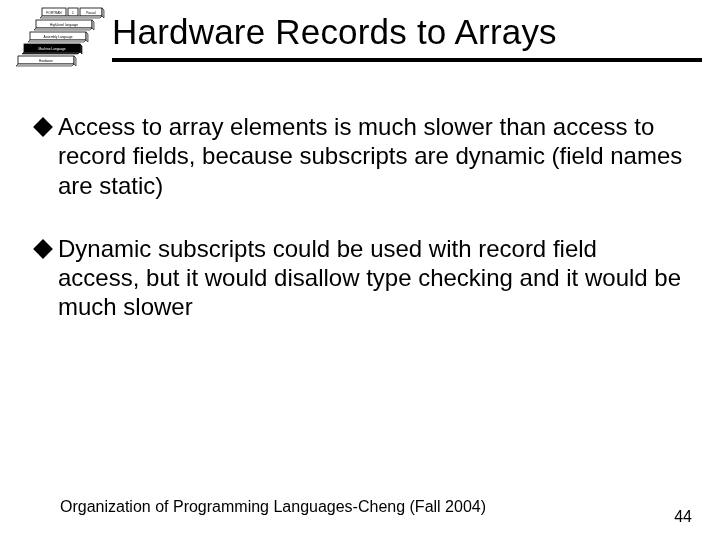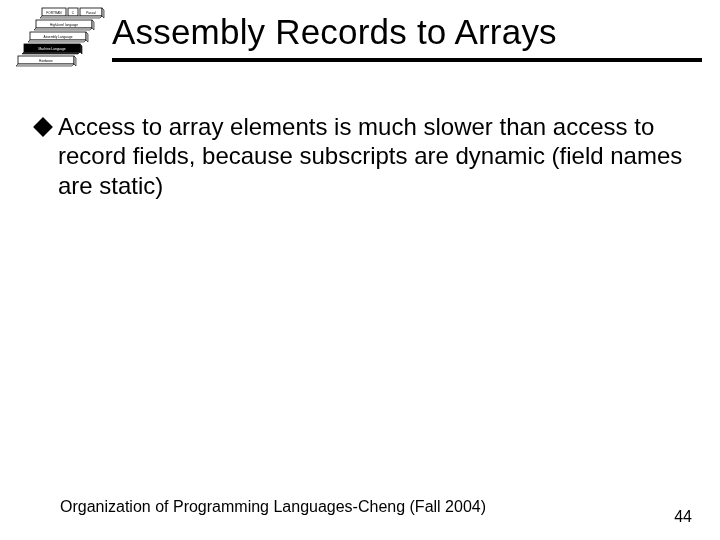--- a/index.html
+++ b/index.html
@@ -121,26 +121,30 @@
         <g transform="translate(-6,52)">
           <rect x="0" y="0" width="56" height="8" fill="#fff" stroke="#000" stroke-width="0.8"></rect>
           <polygon points="0,8 -2,10 54,10 56,8" fill="#e8e8e8" stroke="#000" stroke-width="0.6"></polygon>
           <polygon points="56,0 58,2 58,10 56,8" fill="#cccccc" stroke="#000" stroke-width="0.6"></polygon>
           <text x="28" y="5.6" font-size="3.2" text-anchor="middle" font-family="Arial">Hardware</text>
         </g>
       </g>
     </svg>
   </div>
 
-  <div class="title">Assembly Records to Arrays</div>
+  <div class="title">Hardware Records to Arrays</div>
   <div class="title-rule"></div>
 
   <div class="body">
     <div class="bullet">
       <div class="marker"></div>
       <div class="text">Access to array elements is much slower than access to record fields, because subscripts are dynamic (field names are static)</div>
+    </div>
+    <div class="bullet">
+      <div class="marker"></div>
+      <div class="text">Dynamic subscripts could be used with record field access, but it would disallow type checking and it would be much slower</div>
     </div>
   </div>
 
   <div class="footer-left">Organization of Programming Languages-Cheng (Fall 2004)</div>
   <div class="footer-right">44</div>
 
 </div>
 
 </body></html>

